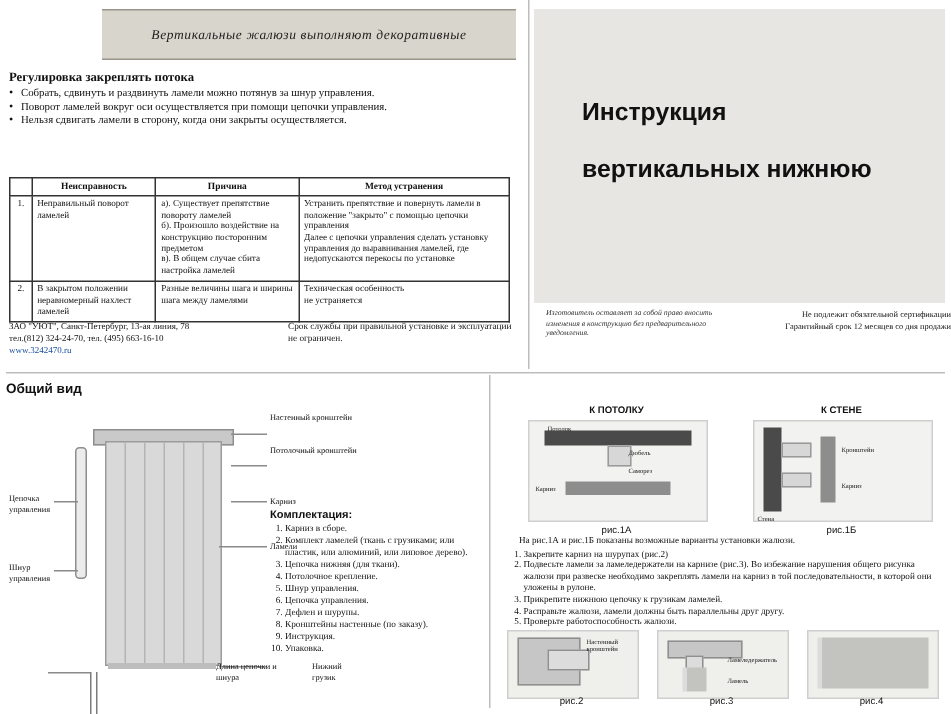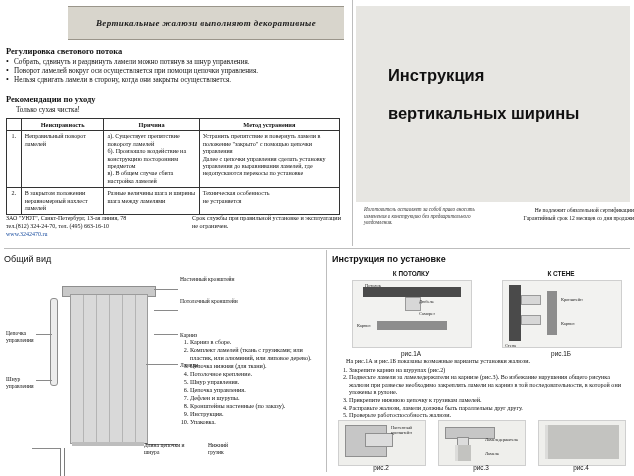--- a/index.html
+++ b/index.html
@@ -2,21 +2,21 @@
 <html><head>
 <meta charset="utf-8">
 <style>
   html,body{margin:0;padding:0;background:#fff;}
   body{width:634px;height:476px;font-family:"Liberation Serif",serif;color:#111;position:relative;overflow:hidden;}
   .page{position:absolute;inset:0;background:#ffffff;}
 
   
   .tl{position:absolute;left:4px;top:6px;width:340px;height:232px;}
   .banner{position:absolute;left:64px;top:0;width:276px;height:32px;background:#d8d5cc;border-top:1px solid #9a958a;border-bottom:1px solid #9a958a;display:flex;flex-direction:column;align-items:center;justify-content:center;}
-  .banner .b1{font-style:italic;font-weight:bold;font-size:9px;letter-spacing:.4px;color:#1d1d1d;}
+  .banner .b1{font-style:italic;font-weight:normal;font-size:9px;letter-spacing:.4px;color:#1d1d1d;}
   .banner .b2{font-style:italic;font-weight:bold;font-size:9px;letter-spacing:.4px;color:#1d1d1d;}
 
   .sect-h{font-weight:bold;font-size:8.5px;margin:0 0 2px 0;}
   .lightreg{position:absolute;left:2px;top:40px;width:336px;}
   ul.dash{list-style:none;margin:0;padding:0;}
   ul.dash li{font-size:7.2px;line-height:9.2px;padding-left:8px;position:relative;}
   ul.dash li:before{content:"\2022";position:absolute;left:0;top:-1px;font-size:8px;}
 
   .care{position:absolute;left:2px;top:88px;width:336px;}
   .care p{font-size:7.2px;margin:1px 0 0 10px;}
@@ -42,21 +42,21 @@
   .tr h1{position:absolute;left:16px;top:44px;width:250px;margin:16px;font-family:"Liberation Sans",sans-serif;font-weight:bold;font-size:16.5px;line-height:19px;color:#111;}
   .tr .note{position:absolute;left:8px;top:200px;width:122px;font-style:italic;font-size:5.2px;line-height:6.6px;color:#333;}
   .tr .warr{position:absolute;left:146px;top:200px;width:132px;font-size:5.6px;line-height:8px;text-align:right;color:#111;}
 
   
   .hline{position:absolute;left:4px;top:248px;width:626px;height:1px;background:#bdbdbd;}
   .vline2{position:absolute;left:326px;top:250px;width:1px;height:222px;background:#bdbdbd;}
 
   
   .bl{position:absolute;left:4px;top:254px;width:318px;height:218px;}
-  .bl h2{margin:0;font-family:"Liberation Sans",sans-serif;font-weight:normal;font-size:9px;}
+  .bl h2{margin:0;font-family:"Liberation Sans",sans-serif;font-weight:bold;font-size:9px;}
   .diagram{position:absolute;left:26px;top:18px;width:150px;height:194px;}
   .blindbox{position:absolute;left:40px;top:22px;width:76px;height:148px;background:#d9d9d9;border:1px solid #9b9b9b;}
   .slat{position:absolute;top:0;width:1px;height:148px;background:#b4b4b4;}
   .cornice{position:absolute;left:32px;top:14px;width:92px;height:9px;background:#c9c9c9;border:1px solid #8e8e8e;}
   .chain{position:absolute;left:20px;top:26px;width:6px;height:86px;border:1px solid #8d8d8d;border-radius:3px;background:#ececec;}
   .cordA{position:absolute;left:30px;top:176px;width:1px;height:28px;background:#7c7c7c;}
   .cordB{position:absolute;left:34px;top:176px;width:1px;height:28px;background:#7c7c7c;}
   .bottomchain{position:absolute;left:42px;top:170px;width:72px;height:4px;background:#bdbdbd;}
   .lbl{position:absolute;font-size:5.6px;line-height:6.6px;color:#111;}
   .ldr{position:absolute;background:#8a8a8a;height:1px;}
@@ -94,32 +94,28 @@
 
 <div class="page">
 
   <div class="tl">
 
     <div class="banner">
       <div class="b1">Вертикальные жалюзи выполняют декоративные</div>
     </div>
 
     <div class="lightreg">
-      <div class="sect-h">Регулировка светового потока</div>
+      <div class="sect-h">Регулировка закреплять потока</div>
       <ul class="dash">
         <li>Собрать, сдвинуть и раздвинуть ламели можно потянув за шнур управления.</li>
         <li>Поворот ламелей вокруг оси осуществляется при помощи цепочки управления.</li>
         <li>Нельзя сдвигать ламели в сторону, когда они закрыты осуществляется.</li>
       </ul>
     </div>
 
-    <div class="care">
-      <div class="sect-h">Рекомендации по уходу</div>
-      <p>Только сухая чистка!</p>
-    </div>
 
     <table class="t1">
       <thead>
         <tr>
           <th></th>
           <th>Неисправность</th>
           <th>Причина</th>
           <th>Метод устранения</th>
         </tr>
       </thead>
@@ -153,21 +149,21 @@
     </div>
   </div>
 
   <div class="vline"></div>
 
   <div class="tr">
     <div class="tr-grey"></div>
     <h1>
       <span>Инструкция</span><br>
       <br>
-      <span>вертикальных ширины</span>
+      <span>вертикальных нижнюю</span>
     </h1>
     <div class="note">Изготовитель оставляет за собой право вносить изменения в конструкцию без предварительного уведомления.</div>
     <div class="warr">
       <div>Не подлежит обязательной сертификации</div>
       <div>Гарантийный срок 12 месяцев со дня продажи</div>
     </div>
   </div>
 
   <div class="hline"></div>
   <div class="vline2"></div>
@@ -202,37 +198,37 @@
     <div class="lbl" style="left:176px;top:22px;width:60px">Настенный кронштейн</div>
     <div class="lbl" style="left:176px;top:44px;width:60px">Потолочный кронштейн</div>
     <div class="lbl" style="left:176px;top:78px;width:40px">Карниз</div>
     <div class="lbl" style="left:176px;top:108px;width:40px">Ламели</div>
     <div class="lbl" style="left:2px;top:76px;width:32px">Цепочка управления</div>
     <div class="lbl" style="left:2px;top:122px;width:32px">Шнур управления</div>
     <div class="lbl" style="left:140px;top:188px;width:42px">Длина цепочки и шнура</div>
     <div class="lbl" style="left:204px;top:188px;width:36px">Нижний грузик</div>
 
     <div class="kit">
+      <h3>Комплектация:</h3>
       <ol>
         <li>Карниз в сборе.</li>
         <li>Комплект ламелей (ткань с грузиками; или пластик, или алюминий, или липовое дерево).</li>
         <li>Цепочка нижняя (для ткани).</li>
         <li>Потолочное крепление.</li>
         <li>Шнур управления.</li>
         <li>Цепочка управления.</li>
         <li>Дефлен и шурупы.</li>
         <li>Кронштейны настенные (по заказу).</li>
         <li>Инструкция.</li>
         <li>Упаковка.</li>
       </ol>
     </div>
   </div>
 
   <div class="br">
-    <h2>Инструкция по установке</h2>
 
     <div class="figrow">
       <div class="figtitle" style="left:0;top:0">К ПОТОЛКУ</div>
       <div class="figtitle" style="left:150px;top:0">К СТЕНЕ</div>
 
       <div class="fig" style="left:0;top:10px">
         <div class="darkband" style="left:10px;top:6px;width:98px;height:10px"></div>
         <div class="brkt" style="left:52px;top:16px;width:14px;height:12px"></div>
         <div class="darkband" style="left:24px;top:40px;width:70px;height:9px;background:#8d8d8d"></div>
         <div class="tiny" style="left:12px;top:2px">Потолок</div>

